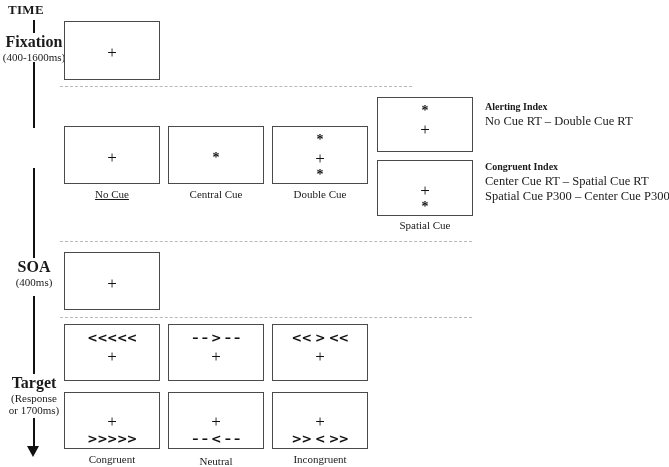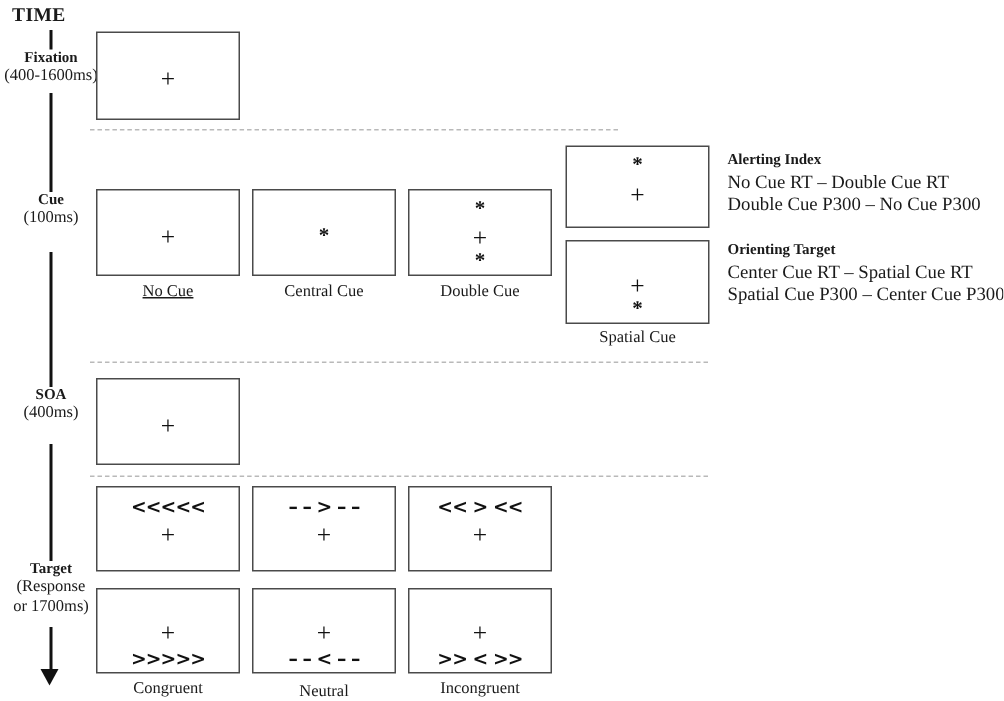--- a/index.html
+++ b/index.html
@@ -42,21 +42,21 @@
   }
   .stage-label {
     position: absolute;
     left: 0;
     width: 68px;
     text-align: center;
     line-height: 1.12;
   }
   .stage-label .nm {
     font-weight: bold;
-    font-size: 10px;
+    font-size: 16px;
     display: block;
   }
   .stage-label .dur {
     font-size: 11px;
     display: block;
   }
   
   .sbox {
     position: absolute;
     box-sizing: border-box;
@@ -126,24 +126,20 @@
   <div class="axis-seg" style="top:62px;height:66px;"></div>
   <div class="axis-seg" style="top:168px;height:90px;"></div>
   <div class="axis-seg" style="top:296px;height:78px;"></div>
   <div class="axis-seg" style="top:418px;height:30px;"></div>
   <div class="axis-arrow" style="top:446px;"></div>
 
   <div class="stage-label" style="top:33px;">
     <span class="nm">Fixation</span>
     <span class="dur">(400-1600ms)</span>
   </div>
-  <div class="stage-label" style="top:128px;">
-    <span class="nm">Cue</span>
-    <span class="dur">(100ms)</span>
-  </div>
   <div class="stage-label" style="top:258px;">
     <span class="nm">SOA</span>
     <span class="dur">(400ms)</span>
   </div>
   <div class="stage-label" style="top:374px;">
     <span class="nm">Target</span>
     <span class="dur">(Response</span>
     <span class="dur">or 1700ms)</span>
   </div>
 
@@ -178,25 +174,24 @@
   </div>
   <div class="sbox" style="left:377px;top:160px;width:96px;height:56px;">
     <div class="glyph plus" style="top:21px;">+</div>
     <div class="glyph star" style="top:39px;">*</div>
   </div>
   <div class="boxcap" style="left:377px;top:219px;width:96px;">Spatial Cue</div>
 
   <div class="idx" style="left:485px;top:101px;">
     <span class="idx-title">Alerting Index</span>
     <span class="idx-line">No Cue RT – Double Cue RT</span>
-    <span class="idx-line">Double Cue P300 – No Cue P300</span>
   </div>
 
   <div class="idx" style="left:485px;top:161px;">
-    <span class="idx-title">Orienting Target</span>
+    <span class="idx-title">Congruent Index</span>
     <span class="idx-line">Center Cue RT – Spatial Cue RT</span>
     <span class="idx-line">Spatial Cue P300 – Center Cue P300</span>
   </div>
 
 
   <div class="sbox" style="left:64px;top:252px;width:96px;height:58px;">
     <div class="glyph plus" style="top:22px;">+</div>
   </div>
 
   <div class="sbox" style="left:64px;top:324px;width:96px;height:57px;">

